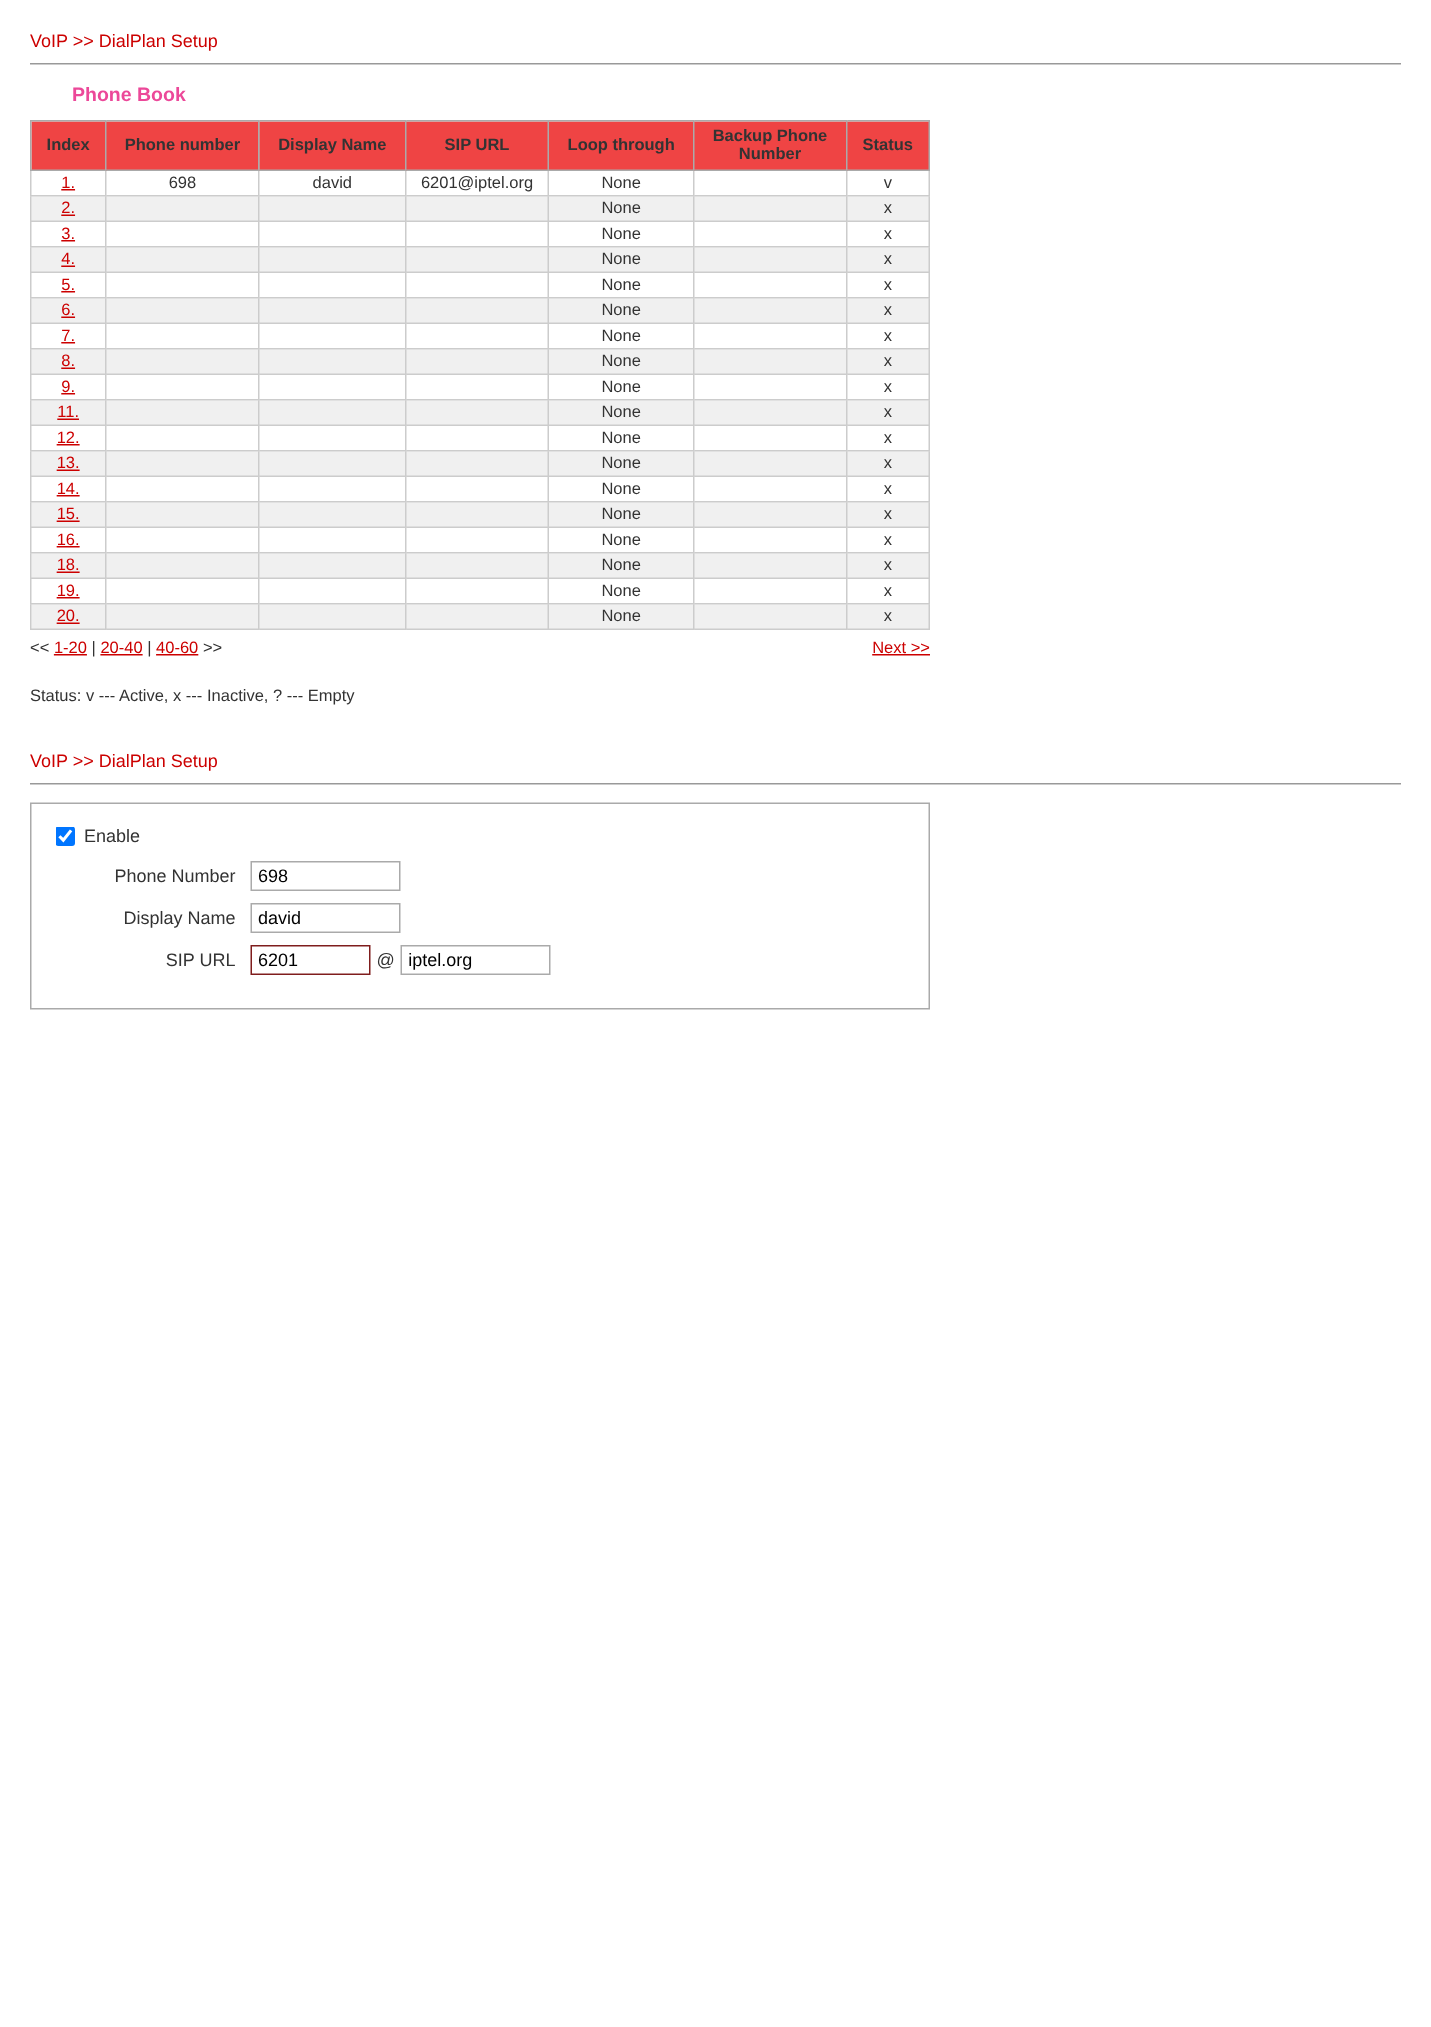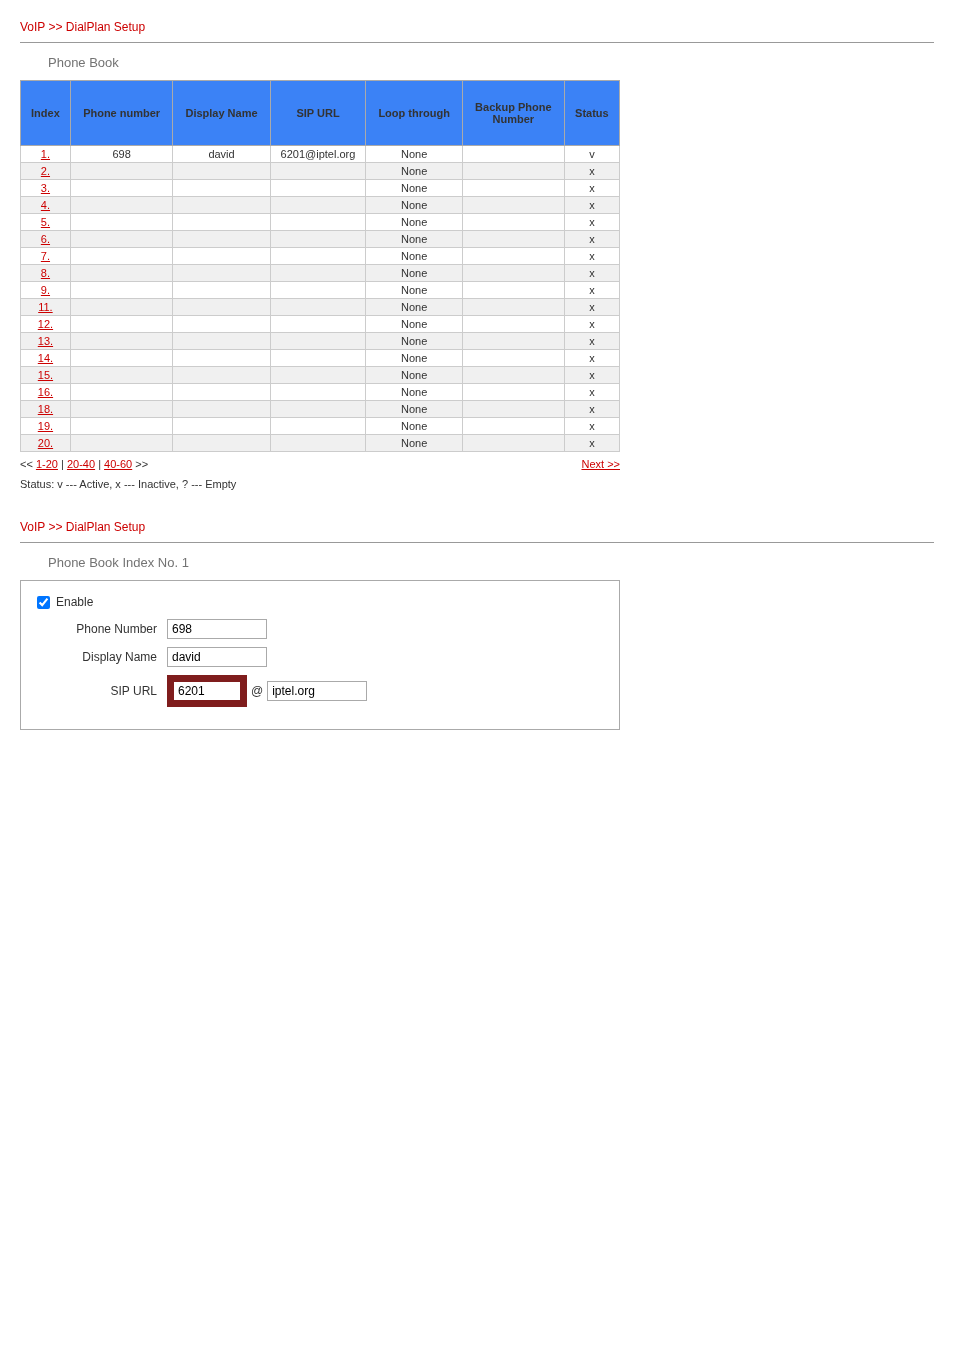--- a/index.html
+++ b/index.html
@@ -17,35 +17,35 @@
       color: #cc0000;
       font-size: 12px;
       margin-bottom: 8px;
     }
     .section-divider {
       border: none;
       border-top: 1px solid #999;
       margin-bottom: 12px;
     }
     .section-title {
-      color: #737373;
-      font-weight: normal;
+      color: #ec4899;
+      font-weight: bold;
       font-size: 13px;
       margin-bottom: 10px;
       padding-left: 28px;
     }
     table.phonebook {
       border-collapse: collapse;
       width: 100%;
       max-width: 600px;
     }
     table.phonebook th {
-      background: #3b82f6;
+      background: #ef4444;
       border: 1px solid #aaa;
-      padding: 20px 8px;
+      padding: 4px 8px;
       text-align: center;
       font-weight: bold;
       font-size: 11px;
     }
     table.phonebook td {
       border: 1px solid #ccc;
       padding: 2px 6px;
       text-align: center;
       font-size: 11px;
     }
@@ -65,21 +65,21 @@
       display: flex;
       justify-content: space-between;
       max-width: 600px;
     }
     .pagination a {
       color: #cc0000;
       text-decoration: underline;
     }
     .status-note {
       font-size: 11px;
-      margin-top: 8px;
+      margin-top: 20px;
       color: #333;
     }
     
     .form-box {
       border: 1px solid #aaa;
       padding: 14px 16px;
       max-width: 600px;
       background: #fff;
     }
     .form-row {
@@ -93,21 +93,21 @@
       padding-right: 10px;
       font-size: 12px;
     }
     .form-input {
       border: 1px solid #aaa;
       padding: 2px 4px;
       font-size: 12px;
       width: 100px;
     }
     .form-input-wide {
-      border: 7px solid #7f1d1d;
+      border: 1px solid #7f1d1d;
       padding: 2px 4px;
       font-size: 12px;
       width: 80px;
     }
     .sip-at {
       margin: 0 4px;
       font-size: 12px;
     }
     .sip-domain {
       border: 1px solid #aaa;
@@ -339,21 +339,20 @@
     </div>
   </div>
   <div class="status-note">Status: v --- Active, x --- Inactive, ? --- Empty</div>
 </div>
 
 <div class="section" style="margin-top: 30px;">
   <div class="breadcrumb">
     <span>VoIP &gt;&gt; DialPlan Setup</span>
   </div>
   <hr class="section-divider">
-  <div class="section-title">Phone Book Index No. 1</div>
 
   <div class="form-box">
     <div class="enable-row">
       <input type="checkbox" checked="" style="">
       <label>Enable</label>
     </div>
 
     <div class="form-row">
       <div class="form-label">Phone Number</div>
       <input type="text" class="form-input" value="698" style="">

